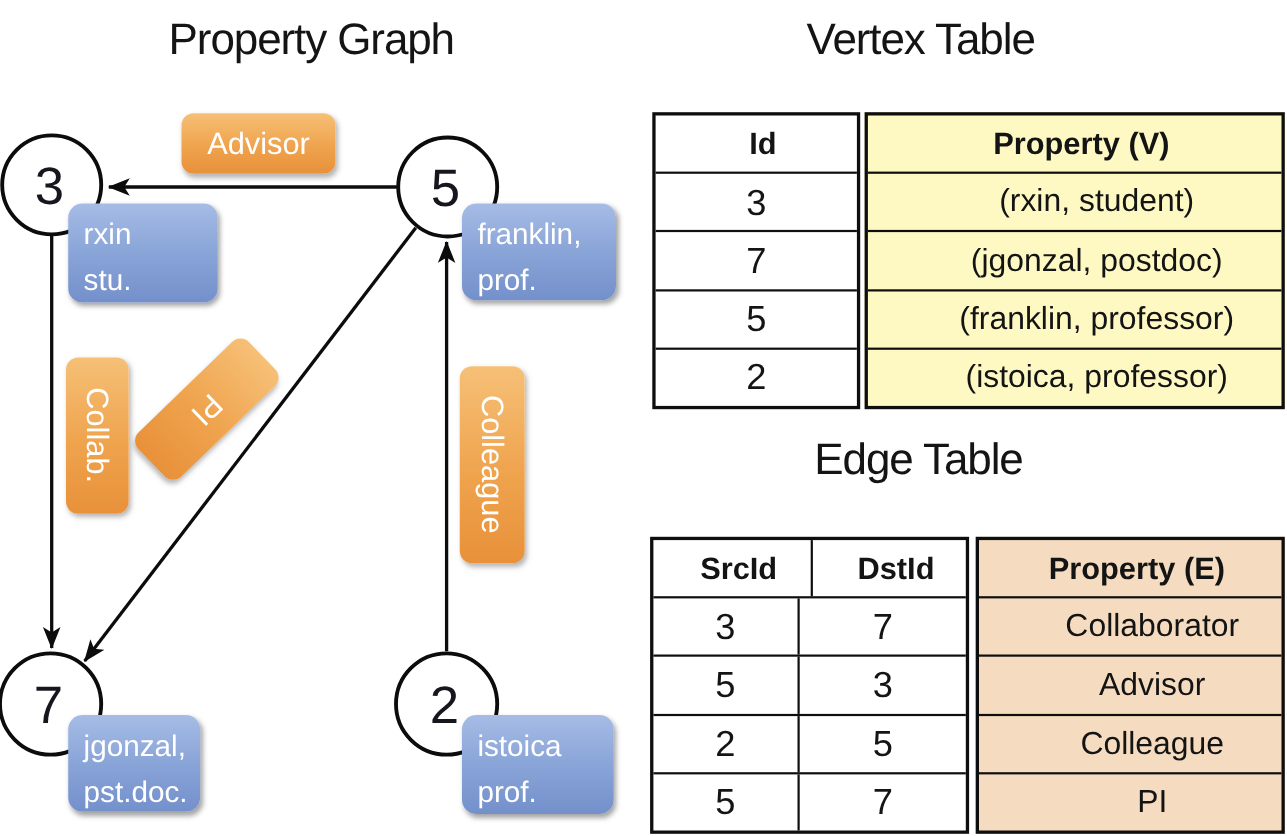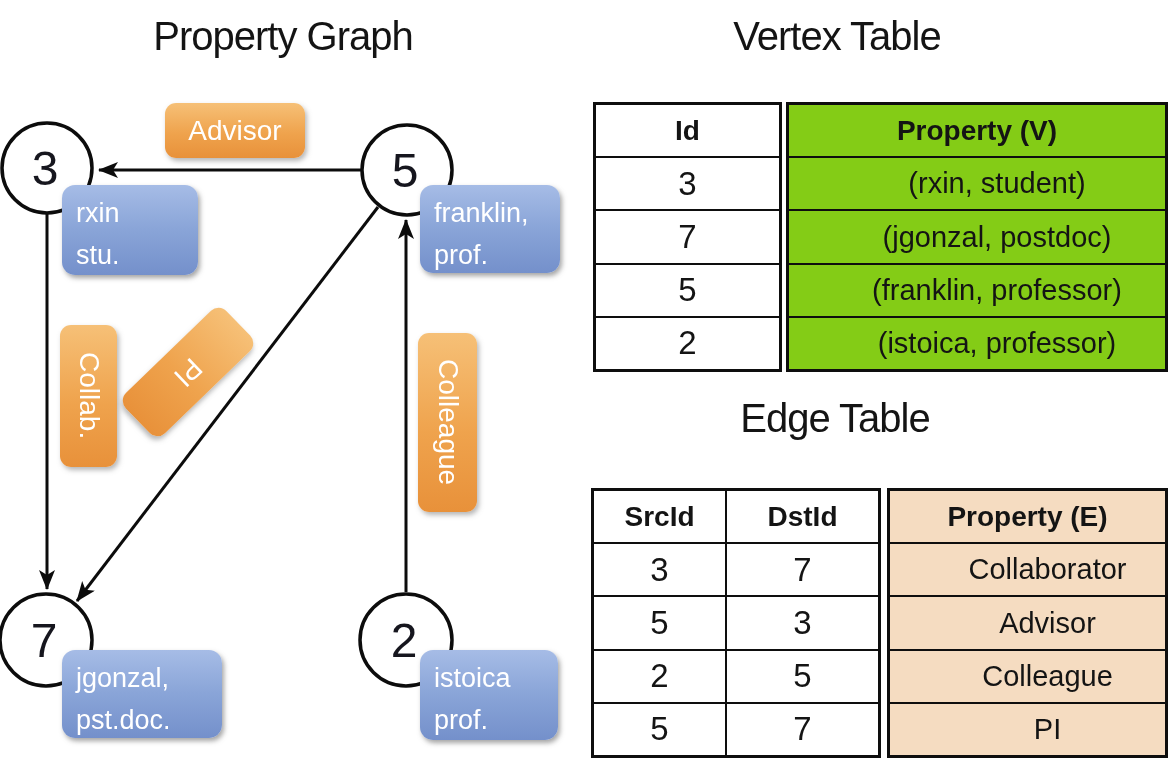--- a/index.html
+++ b/index.html
@@ -29,30 +29,30 @@
     font-size:28px; display:flex; align-items:center; justify-content:center;
     box-sizing:border-box;
   }
   .edge-label.vertical { writing-mode:vertical-rl; }
   .edge-label.tilted { transform:rotate(46deg); }
   
   .tbl {
     position:absolute; display:flex; flex-direction:column;
     border:3px solid #0e0e0e; box-sizing:border-box; background:#ffffff;
   }
-  .tbl.blue   { background:#84cc16; }
+  .tbl.blue   { background:#fef9c3; }
   .tbl.orange { background:#f5dcc1; }
   .tbl .row { flex:1; display:flex; border-bottom:2px solid #0e0e0e; }
   .tbl .row:last-child { border-bottom:none; }
   .tbl .cell {
     flex:1; display:flex; align-items:center; justify-content:center;
     color:#141414; white-space:nowrap;
   }
   .tbl .cell.vsep { border-right:2px solid #0e0e0e; }
-  .hdr { font-weight:bold; font-size:28px; }
+  .hdr { font-weight:bold; font-size:28px;padding-left:12px; }
   .num { font-size:33px; }
   .txt { font-size:29px;margin-left:40px; }
 </style>
 </head>
 <body>
 
 <div class="slide-title" style="left:33px; top:14px; width:500px;">Property Graph</div>
 
 <svg id="graph-svg" width="580" height="760" viewBox="0 0 580 760">
   <defs>
@@ -77,21 +77,21 @@
 </svg>
 
 <div class="node-label" style="left:62px;  top:185px; width:136px; height:90px;">
   <div>rxin</div>
   <div>stu.</div>
 </div>
 <div class="node-label" style="left:420px; top:185px; width:140px; height:88px;">
   <div>franklin,</div>
   <div>prof.</div>
 </div>
-<div class="node-label" style="left:62px;  top:650px; width:160px; height:88px;">
+<div class="node-label" style="left:62px;  top:650px; width:120px; height:88px;">
   <div>jgonzal,</div>
   <div>pst.doc.</div>
 </div>
 <div class="node-label" style="left:420px; top:650px; width:138px; height:90px;">
   <div>istoica</div>
   <div>prof.</div>
 </div>
 
 <div class="edge-label" style="left:165px; top:103px; width:140px; height:55px;">Advisor</div>
 <div class="edge-label vertical" style="left:60px; top:325px; width:57px; height:142px;">Collab.</div>

